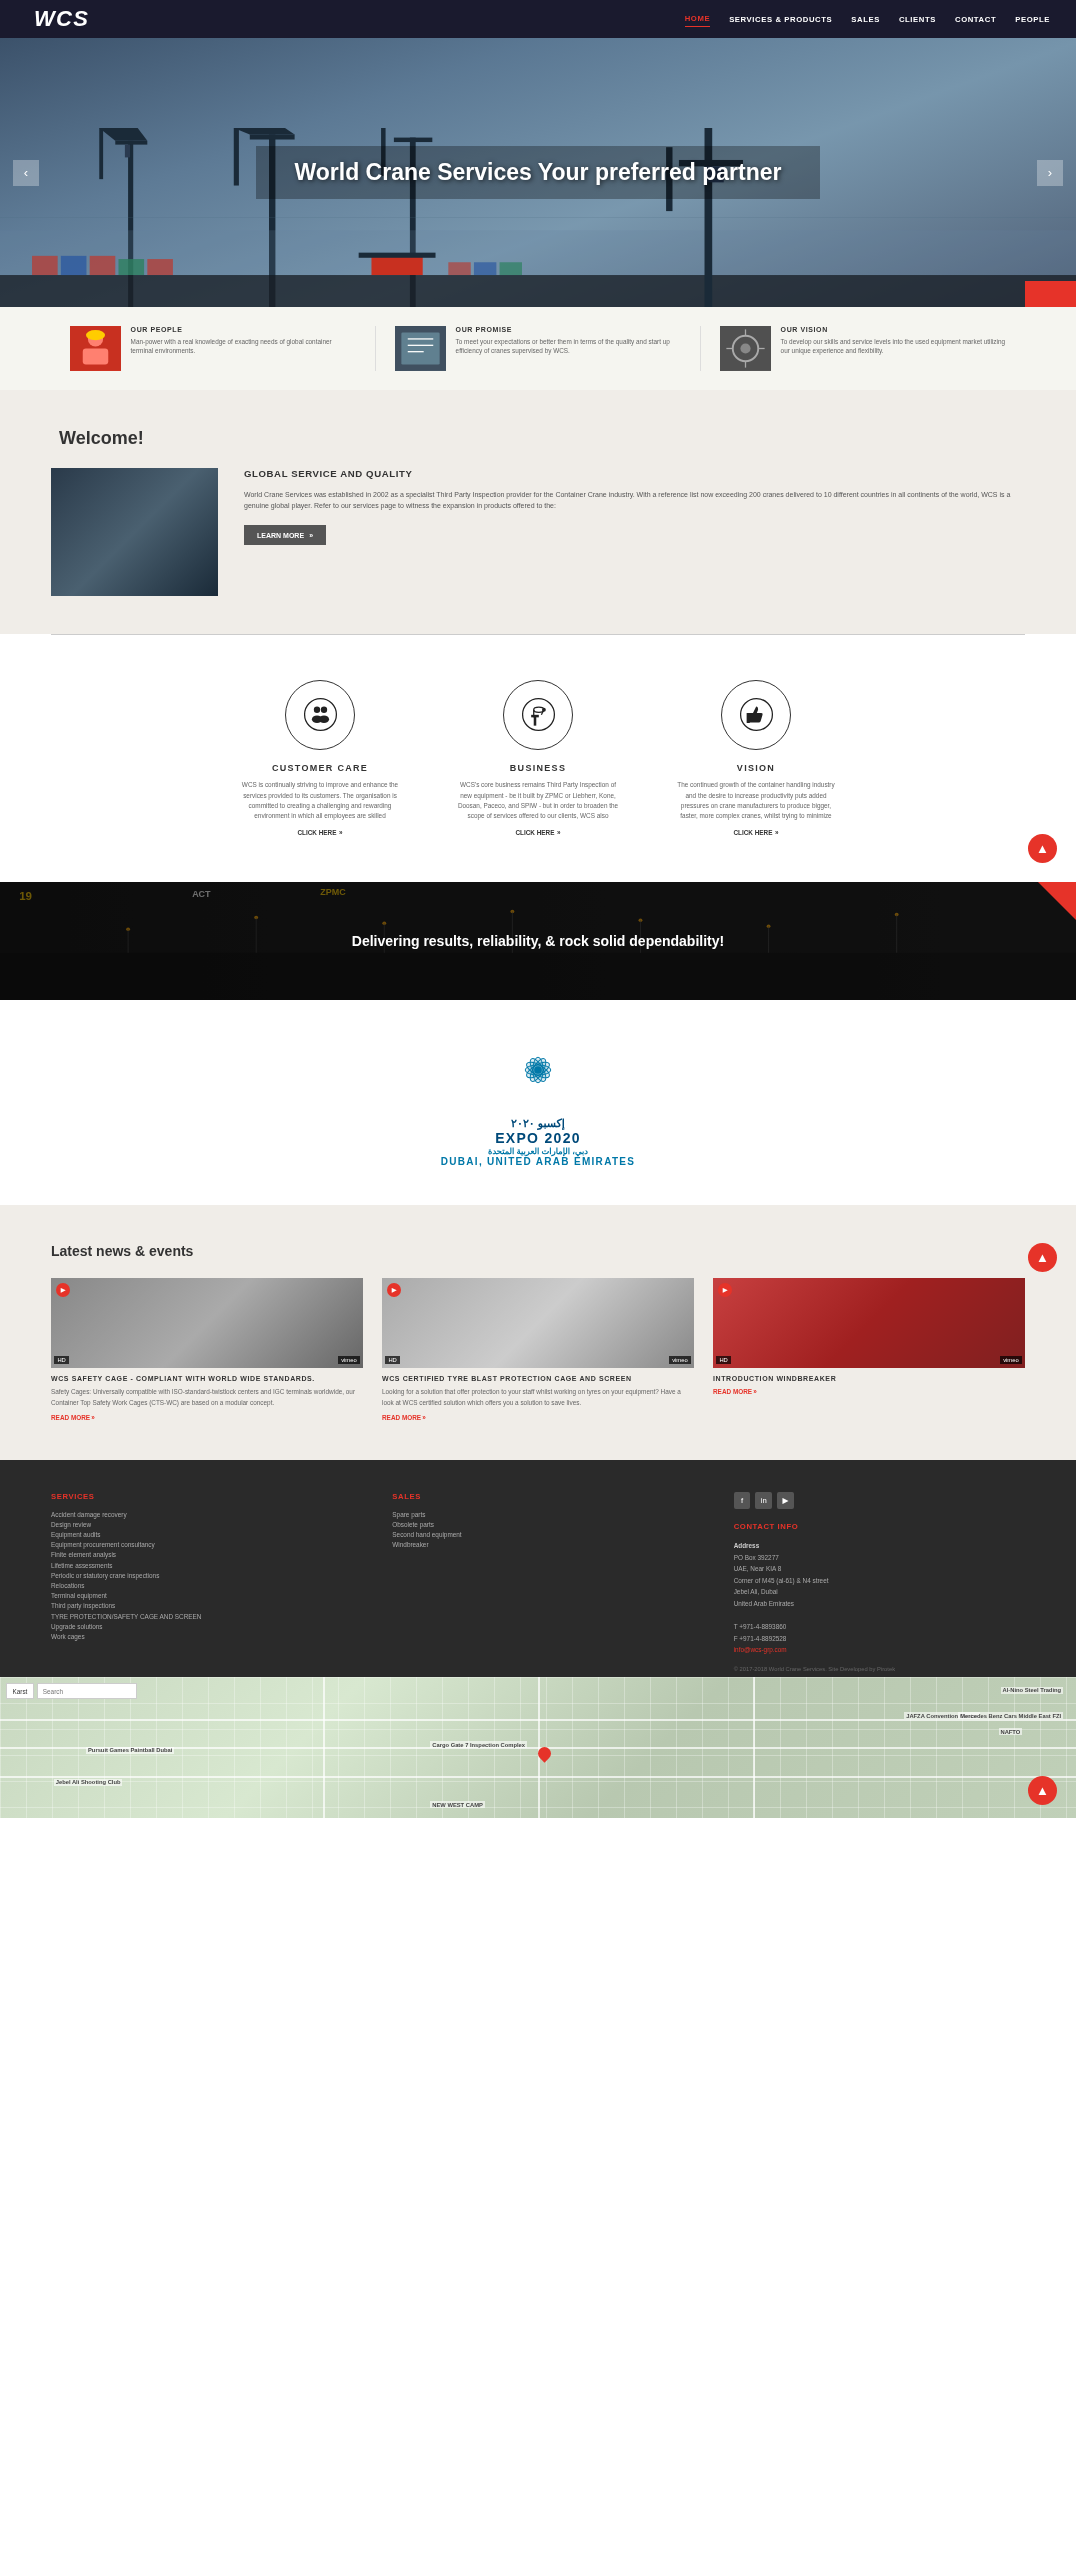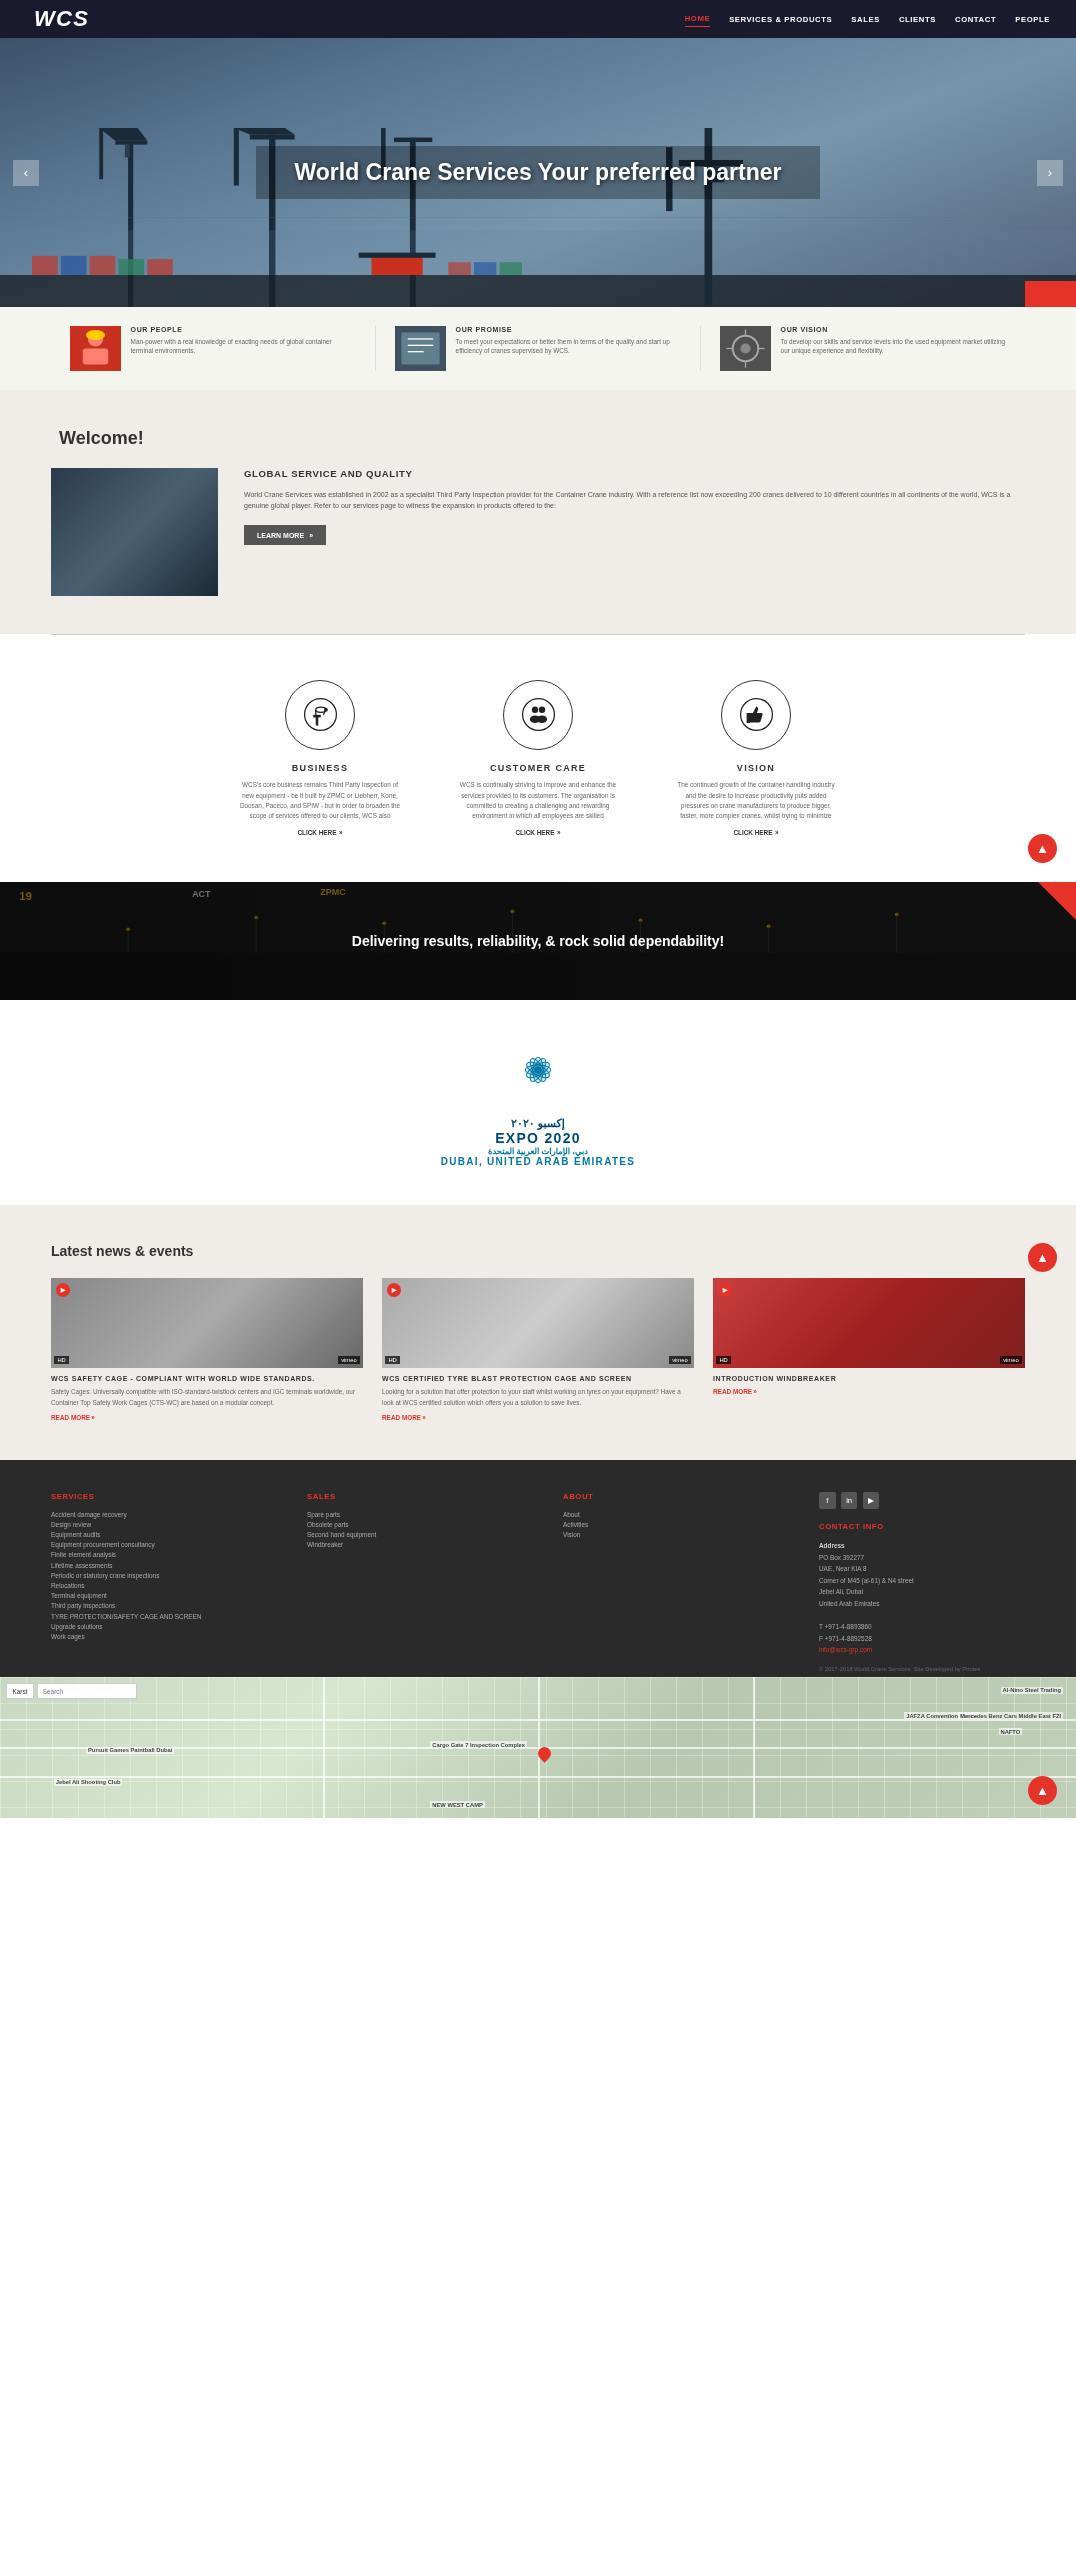--- a/index.html
+++ b/index.html
@@ -668,45 +668,45 @@
 </section>
 
 <div class="divider"></div>
 
 <section class="icons-section">
   <div class="icon-card">
     <div class="icon-circle">
       <svg width="35" height="35" viewBox="0 0 55 55">
         <circle cx="27.5" cy="27.5" r="25" fill="none" stroke="#222" stroke-width="2"></circle>
 
+        <circle cx="22" cy="20" r="5" fill="#222"></circle>
+        <circle cx="33" cy="20" r="5" fill="#222"></circle>
+        <ellipse cx="22" cy="35" rx="8" ry="6" fill="#222"></ellipse>
+        <ellipse cx="33" cy="35" rx="8" ry="6" fill="#222"></ellipse>
+      </svg>
+    </div>
+    <h3>CUSTOMER CARE</h3>
+    <p>WCS is continually striving to improve and enhance the services provided to its customers. The organisation is committed to creating a challenging and rewarding environment in which all employees are skilled</p>
+    <a href="#" class="click-here">CLICK HERE</a>
+  </div>
+  <div class="icon-card">
+    <div class="icon-circle">
+      <svg width="35" height="35" viewBox="0 0 55 55">
+        <circle cx="27.5" cy="27.5" r="25" fill="none" stroke="#222" stroke-width="2"></circle>
+
         <rect x="20" y="30" width="4" height="15" fill="#222"></rect>
         <rect x="16" y="28" width="12" height="4" fill="#222"></rect>
         <ellipse cx="28" cy="20" rx="8" ry="4" fill="none" stroke="#222" stroke-width="2"></ellipse>
         <line x1="20" y1="20" x2="20" y2="32" stroke="#222" stroke-width="2"></line>
         <line x1="36" y1="20" x2="32" y2="28" stroke="#222" stroke-width="2"></line>
         <circle cx="36" cy="20" r="3" fill="#222"></circle>
       </svg>
     </div>
     <h3>BUSINESS</h3>
     <p>WCS's core business remains Third Party Inspection of new equipment - be it built by ZPMC or Liebherr, Kone, Doosan, Paceco, and SPIW - but in order to broaden the scope of services offered to our clients, WCS also</p>
-    <a href="#" class="click-here">CLICK HERE</a>
-  </div>
-  <div class="icon-card">
-    <div class="icon-circle">
-      <svg width="35" height="35" viewBox="0 0 55 55">
-        <circle cx="27.5" cy="27.5" r="25" fill="none" stroke="#222" stroke-width="2"></circle>
-
-        <circle cx="22" cy="20" r="5" fill="#222"></circle>
-        <circle cx="33" cy="20" r="5" fill="#222"></circle>
-        <ellipse cx="22" cy="35" rx="8" ry="6" fill="#222"></ellipse>
-        <ellipse cx="33" cy="35" rx="8" ry="6" fill="#222"></ellipse>
-      </svg>
-    </div>
-    <h3>CUSTOMER CARE</h3>
-    <p>WCS is continually striving to improve and enhance the services provided to its customers. The organisation is committed to creating a challenging and rewarding environment in which all employees are skilled</p>
     <a href="#" class="click-here">CLICK HERE</a>
   </div>
   <div class="icon-card">
     <div class="icon-circle">
       <svg width="35" height="35" viewBox="0 0 55 55">
         <circle cx="27.5" cy="27.5" r="25" fill="none" stroke="#222" stroke-width="2"></circle>
 
         <path d="M15 35 L15 25 L22 25 L27 15 Q30 15 30 20 L28 25 L35 25 Q38 25 37 28 L34 38 Q33 40 31 40 L15 40 Z" fill="#222"></path>
         <rect x="12" y="25" width="5" height="16" rx="1" fill="#222"></rect>
       </svg>
@@ -840,28 +840,20 @@
   </div>
   <div class="footer-col">
     <h4>SALES</h4>
     <ul>
       <li>Spare parts</li>
       <li>Obsolete parts</li>
       <li>Second hand equipment</li>
       <li>Windbreaker</li>
     </ul>
   </div>
-  <div class="footer-col">
-    <h4>ABOUT</h4>
-    <ul>
-      <li>About</li>
-      <li>Activities</li>
-      <li>Vision</li>
-    </ul>
-  </div>
   <div class="footer-col footer-col-wide">
     <div class="social-icons">
       <div class="social-icon">f</div>
       <div class="social-icon">in</div>
       <div class="social-icon">▶</div>
     </div>
     <h4>CONTACT INFO</h4>
     <div class="contact-info">
       <div><strong>Address</strong></div>
       <div>PO Box 392277</div>

